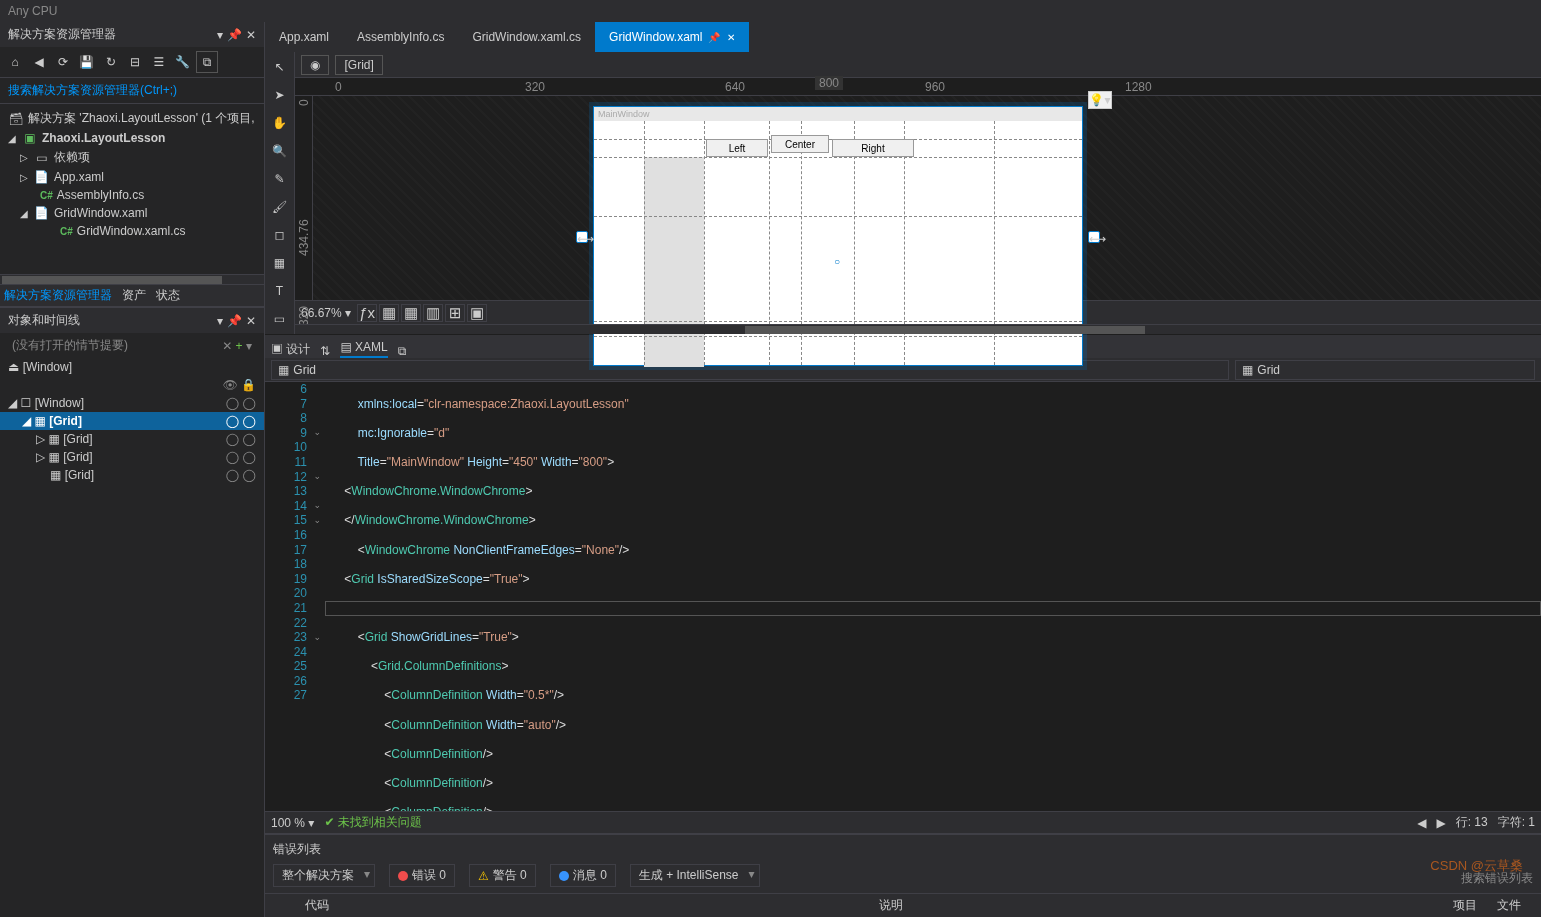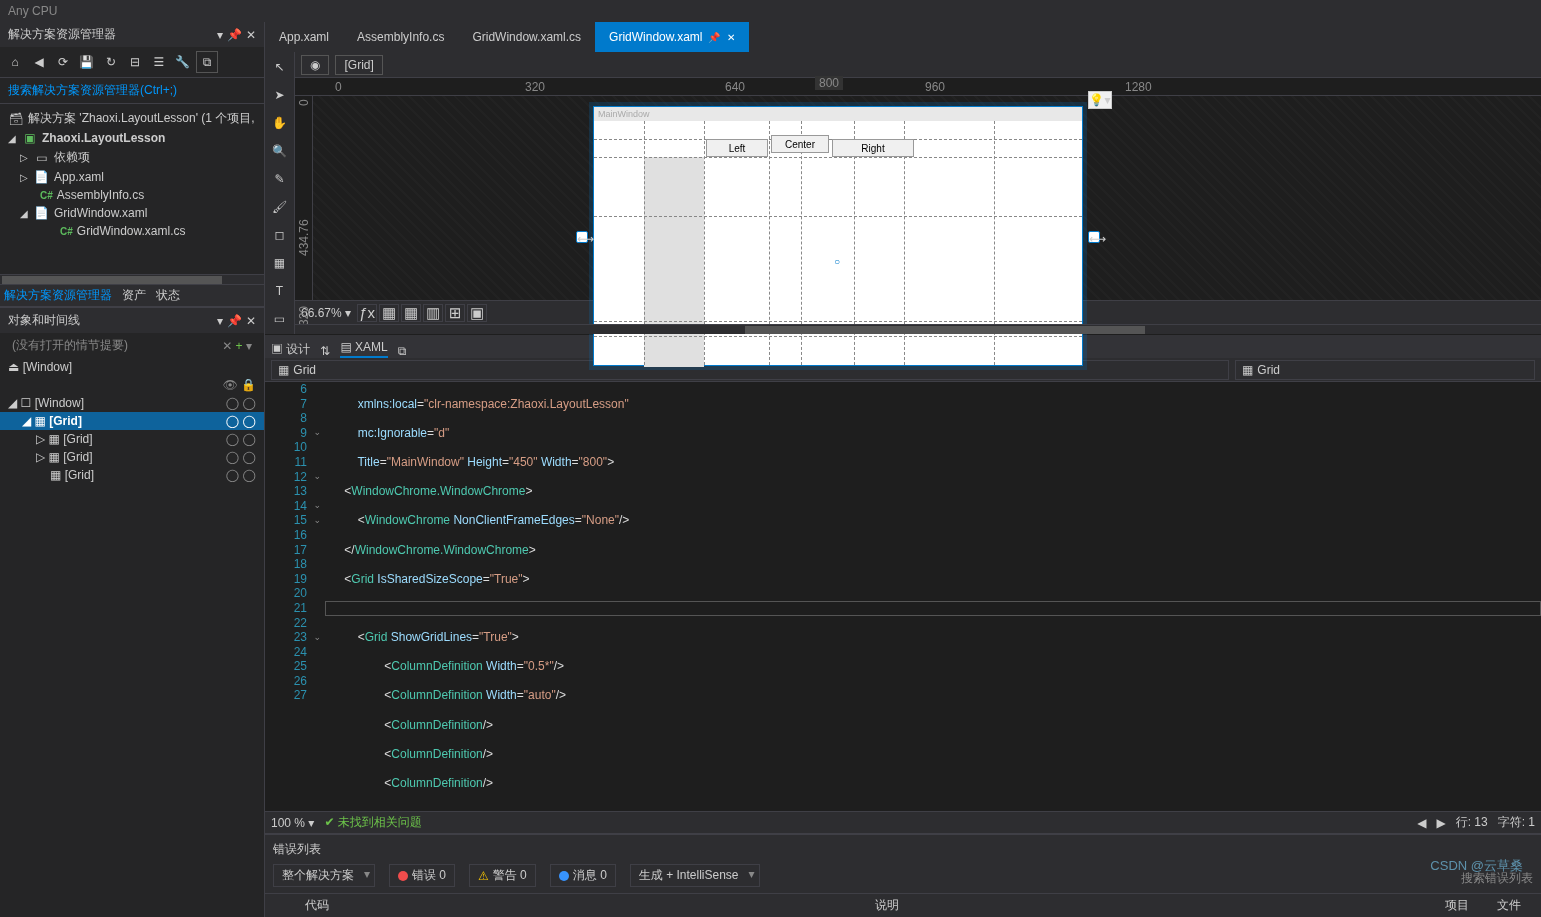--- a/index.html
+++ b/index.html
@@ -72,22 +72,22 @@
 .code-footer .left { display:flex; align-items:center; gap:10px;}
 .code-footer .ok { color: #6cc24a; }
 .err-panel { background: #2d2d30; border-top: 2px solid #3f3f46; padding: 6px 8px; }
 .err-row { display: flex; align-items: flex-end; gap: 14px; }
 .err-dd { border: 1px solid #3f3f46; padding: 2px 20px 2px 8px; position:relative; }
 .err-dd:after { content:"▾"; position:absolute; right:4px; color:#888;}
 .err-item { display: flex; align-items: center; gap: 4px; padding: 2px 8px; border: 1px solid #3f3f46; }
 .err-item.red .dot { width:10px; height:10px; border-radius:50%; background:#f14c4c;}
 .err-item.yel .tri { font-size:12px; color:#ffcc00;}
 .err-item.blu .dot { width:10px; height:10px; border-radius:50%; background:#3794ff;}
-.status-bar { height: 24px; display:flex; justify-content:flex-end; align-items:center; gap:28px; padding:0 20px; color:#ccc; background:#2d2d30; border-top:1px solid #3f3f46;}
-.watermark { position:fixed; right:18px; bottom:42px; color:#7dd3fc; opacity:0.6; font-size:13px;}
+.status-bar { height: 24px; display:flex; justify-content:flex-end; align-items:center; gap:20px; padding:0 20px; color:#ccc; background:#2d2d30; border-top:1px solid #3f3f46;}
+.watermark { position:fixed; right:18px; bottom:42px; color:#f97316; opacity:0.6; font-size:13px;}
 .hscroll { height:10px; background:#2d2d30; border-top:1px solid #3f3f46; position:relative;}
 .hscroll .thumb { position:absolute; height:8px; top:1px; background:#555;}
 </style>
 </head>
 <body>
 
 <div class="top-bar">
   <span>Any CPU</span>
 </div>
 
@@ -334,25 +334,26 @@
           <div>24</div>
           <div>25</div>
           <div>26</div>
           <div>27</div>
       </div>
       <div class="code">
 <div class="ln">        <span class="c-attr">xmlns:local</span>=<span class="c-str">"clr-namespace:Zhaoxi.LayoutLesson"</span></div>
 <div class="ln">        <span class="c-attr">mc:Ignorable</span>=<span class="c-str">"d"</span></div>
 <div class="ln">        <span class="c-attr">Title</span>=<span class="c-str">"MainWindow"</span> <span class="c-attr">Height</span>=<span class="c-str">"450"</span> <span class="c-attr">Width</span>=<span class="c-str">"800"</span>&gt;</div>
 <div class="ln">    &lt;<span class="c-ns">WindowChrome.WindowChrome</span>&gt;</div>
+<div class="ln">    &lt;/<span class="c-ns">WindowChrome.WindowChrome</span>&gt;</div>
 <div class="ln">        &lt;<span class="c-ns">WindowChrome</span> <span class="c-attr">NonClientFrameEdges</span>=<span class="c-str">"None"</span>/&gt;</div>
-<div class="ln">    &lt;/<span class="c-ns">WindowChrome.WindowChrome</span>&gt;</div>
 <div class="ln">    &lt;<span class="c-ns">Grid</span> <span class="c-attr">IsSharedSizeScope</span>=<span class="c-str">"True"</span>&gt;</div>
 <div class="ln cursor-line">        </div>
 <div class="ln">        &lt;<span class="c-ns">Grid</span> <span class="c-attr">ShowGridLines</span>=<span class="c-str">"True"</span>&gt;</div>
+<div class="ln">            &lt;<span class="c-ns">Grid.ColumnDefinitions</span>&gt;</div>
 <div class="ln">                &lt;<span class="c-ns">ColumnDefinition</span> <span class="c-attr">Width</span>=<span class="c-str">"0.5*"</span>/&gt;</div>
 <div class="ln">                &lt;<span class="c-ns">ColumnDefinition</span> <span class="c-attr">Width</span>=<span class="c-str">"auto"</span>/&gt;</div>
 <div class="ln">                &lt;<span class="c-ns">ColumnDefinition</span>/&gt;</div>
 <div class="ln">                &lt;<span class="c-ns">ColumnDefinition</span>/&gt;</div>
 <div class="ln">                &lt;<span class="c-ns">ColumnDefinition</span>/&gt;</div>
 
 
 
 
 

